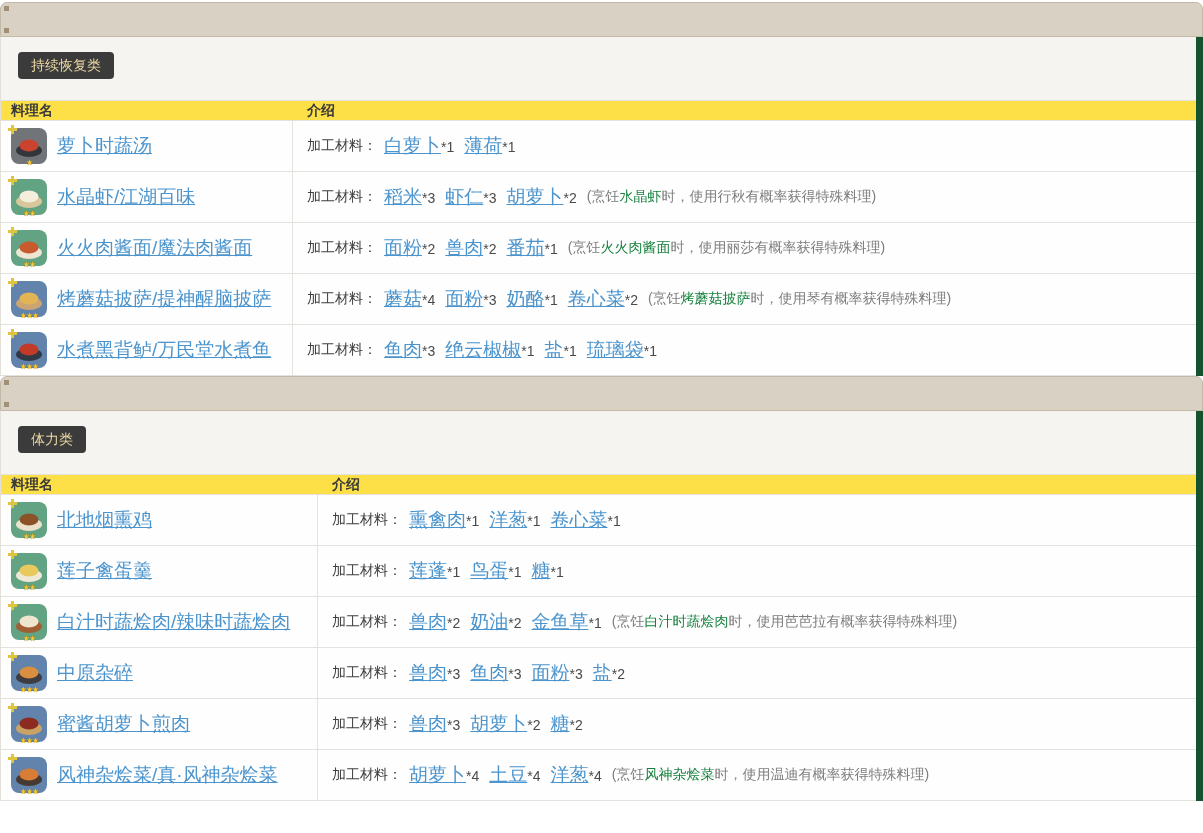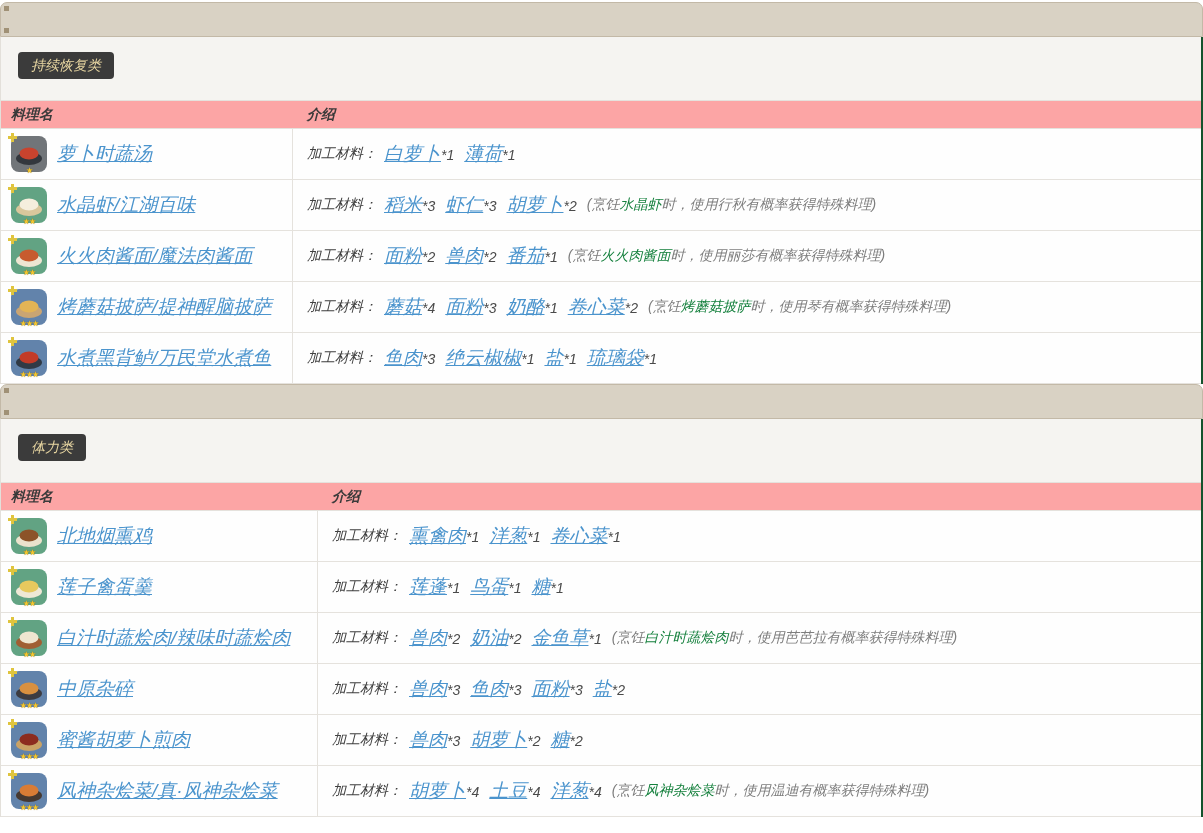--- a/index.html
+++ b/index.html
@@ -20,41 +20,40 @@
     border-radius: 7px 7px 0 0;
     position: relative;
   }
   .fold-handle { position: absolute; left: 3px; width: 5px; height: 5px; background: #a09176; }
   .fold-handle.top { top: 3px; }
   .fold-handle.bot { bottom: 3px; }
 
   .section-content {
     background: #f5f4f1;
     border-left: 1px solid #e3e0da;
-    border-right: 2px solid #14532d;
-    font-style: italic;
+    border-right: 7px solid #14532d;
   }
   .badge-zone { padding: 15px 0 21px 17px; }
   .badge {
     display: inline-block;
     background: #3b3b3b;
     color: #e9d7a2;
     font-size: 14px;
     line-height: 15px;
     padding: 6px 13px;
     border-radius: 4px;
   }
 
   .rtable { width: 100%; border-bottom: 1px solid #e5e2dd; }
   .thead {
     display: grid;
     grid-template-columns: var(--c1) 1fr;
-    background: #fca5a5;
+    background: #fde047;
     border-top: 1px solid #e5e2dd;
-    height: 28px;
+    height: 20px;
     align-items: center;
     font-weight: bold;
     font-size: 14px;
     color: #3a3a3a;
   }
   .thead .hname { padding-left: 10px; }
   .thead .hintro { padding-left: 14px; }
 
   .trow {
     display: grid;

